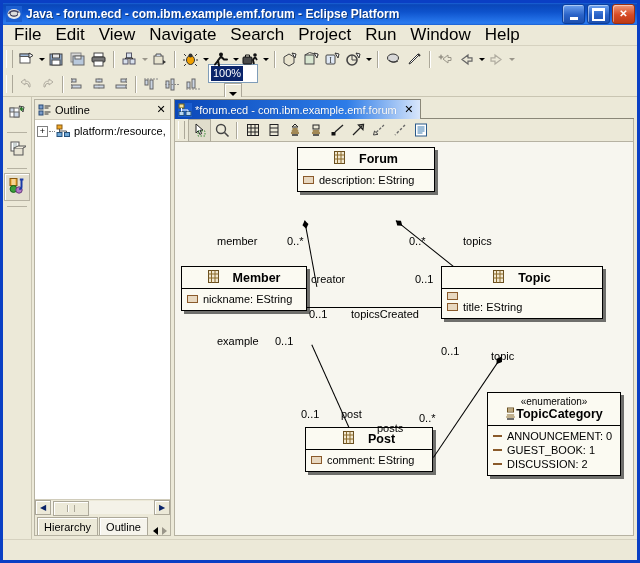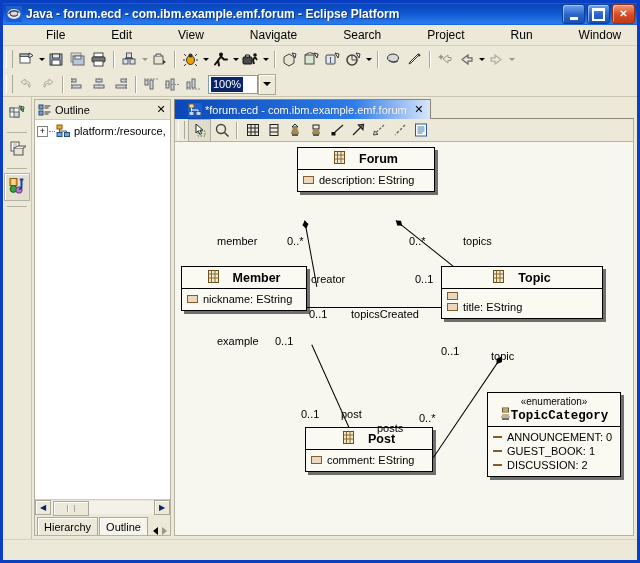--- a/index.html
+++ b/index.html
@@ -43,36 +43,36 @@
     color:#fff;font-size:10px;font-weight:bold;line-height:1;}
   .wb.min .g{align-items:flex-end;padding-bottom:3px;}
   .wb.min .g i{display:block;width:8px;height:3px;background:#fff;font-style:normal;}
   .wb.max .g i{display:block;width:9px;height:8px;border:2px solid #fff;border-top-width:3px;font-style:normal;}
   
   .menubar{
     height:20px;flex:0 0 20px;background:#ece9d8;
     display:flex;align-items:center;padding-left:4px;
     border-bottom:1px solid #d6d2c0;
   }
-  .menuitem{padding:2px 7px;font-size:12px;color:#000;cursor:default;margin-left:32px;}
+  .menuitem{padding:2px 7px;font-size:17px;color:#000;cursor:default;}
   
   .toolbar{
     flex:0 0 26px;height:26px;background:#ece9d8;display:flex;align-items:center;
     padding-left:2px;
   }
   .toolbar.row2{flex:0 0 24px;height:24px;border-bottom:1px solid #c9c5b2;}
   .grip{width:5px;height:18px;margin:0 3px 0 1px;
     border-left:1px solid #fff;border-right:1px solid #aca899;}
   .sep{width:1px;height:17px;background:#aca899;border-right:1px solid #fff;margin:0 4px;}
   .tbtn{width:21px;height:21px;display:flex;align-items:center;justify-content:center;position:relative;}
   .tbtn svg{display:block;}
   .arrowdn{width:9px;height:20px;display:flex;align-items:center;justify-content:center;}
   .arrowdn:after{content:"";border-left:3px solid transparent;border-right:3px solid transparent;border-top:3px solid #000;display:block;}
   .arrowdn.dim:after{border-top-color:#9a968a;}
-  .zoomcombo{display:flex;align-items:center;margin-left:4px;}
+  .zoomcombo{display:flex;align-items:center;margin-left:4px;flex-direction:column;}
   .zoomfield{
     width:44px;height:17px;border:1px solid #7f9db9;background:#fff;
     display:flex;align-items:center;padding:0 2px;
   }
   .zoomval{background:#0a246a;color:#fff;font-size:11px;padding:0 2px;line-height:15px;}
   .zoomdrop{
     width:16px;height:19px;border:1px solid #aca899;background:#ece9d8;
     display:flex;align-items:center;justify-content:center;
     box-shadow:inset 1px 1px 0 #fff;
   }
@@ -141,21 +141,21 @@
     box-shadow:inset 1px 1px 0 #fff;
   }
   .btab.active{background:#f6f4ec;}
   .navarrows{display:flex;align-items:center;margin-left:4px;gap:4px;}
   .navarrows .la{width:0;height:0;border-top:4px solid transparent;border-bottom:4px solid transparent;border-right:5px solid #000;}
   .navarrows .ra{width:0;height:0;border-top:4px solid transparent;border-bottom:4px solid transparent;border-left:5px solid #9a968a;}
   
   .editorpane{flex:1 1 auto;display:flex;flex-direction:column;min-width:0;}
   .edtabrow{height:20px;flex:0 0 20px;display:flex;align-items:flex-end;}
   .edtab{
-    height:19px;display:flex;align-items:center;padding:0 4px 0 13px;
+    height:19px;display:flex;align-items:center;padding:0 4px 0 3px;
     background:linear-gradient(to right,#0a47b8,#2d7ce8 70%,#d8e6fb 100%);
     border:1px solid #8a8778;border-bottom:none;max-width:300px;justify-content:space-between;
   }
   .edtab-icon{width:14px;height:14px;margin-right:3px;flex:0 0 14px;}
   .edtab-label{color:#fff;font-size:11px;white-space:nowrap;overflow:hidden;text-shadow:0 0 1px rgba(0,0,0,.3);}
   .edtab-close{width:14px;height:14px;display:flex;align-items:center;justify-content:center;margin-left:5px;}
   .edtabfill{flex:1 1 auto;height:19px;border-bottom:1px solid #8a8778;}
   .edtoolbar{
     height:22px;flex:0 0 22px;display:flex;align-items:center;
     background:#ece9d8;border:1px solid #b6b2a2;border-top:none;padding-left:2px;
@@ -167,21 +167,21 @@
     position:absolute;background:#fbfaf2;border:1px solid #000;
     box-shadow:3px 3px 0 rgba(0,0,0,.55);
   }
   .uml .hdr{
     display:flex;align-items:center;justify-content:center;gap:14px;
     border-bottom:1px solid #000;padding:3px 6px;
   }
   .uml .hdr .nm{font-weight:bold;font-size:12.5px;color:#000;}
   .uml .stereo{font-size:10px;color:#000;text-align:center;padding-top:2px;}
   .uml .hdr.enum{flex-direction:column;gap:0;padding:1px 6px 3px;}
-  .uml .hdr.enum .row{display:flex;align-items:flex-end;justify-content:center;font-family:Liberation Mono, monospace;}
+  .uml .hdr.enum .row{display:flex;align-items:flex-start;justify-content:center;}
   .uml .feats{padding:3px 5px 4px;}
   .uml .feat{display:flex;align-items:center;gap:5px;font-size:11px;color:#000;line-height:14px;}
   .attr-ico{width:9px;height:6px;border:1px solid #8a5a2b;background:#e8d8c0;flex:0 0 9px;}
   .lit-ico{width:9px;height:0;border-top:2px solid #8a5a2b;flex:0 0 9px;}
   .edgelabel{position:absolute;font-size:11px;color:#000;white-space:nowrap;}
   
   .statusbar{
     height:20px;flex:0 0 20px;background:#ece9d8;border-top:1px solid #d6d2c0;
     display:flex;align-items:center;padding-left:30px;
   }

